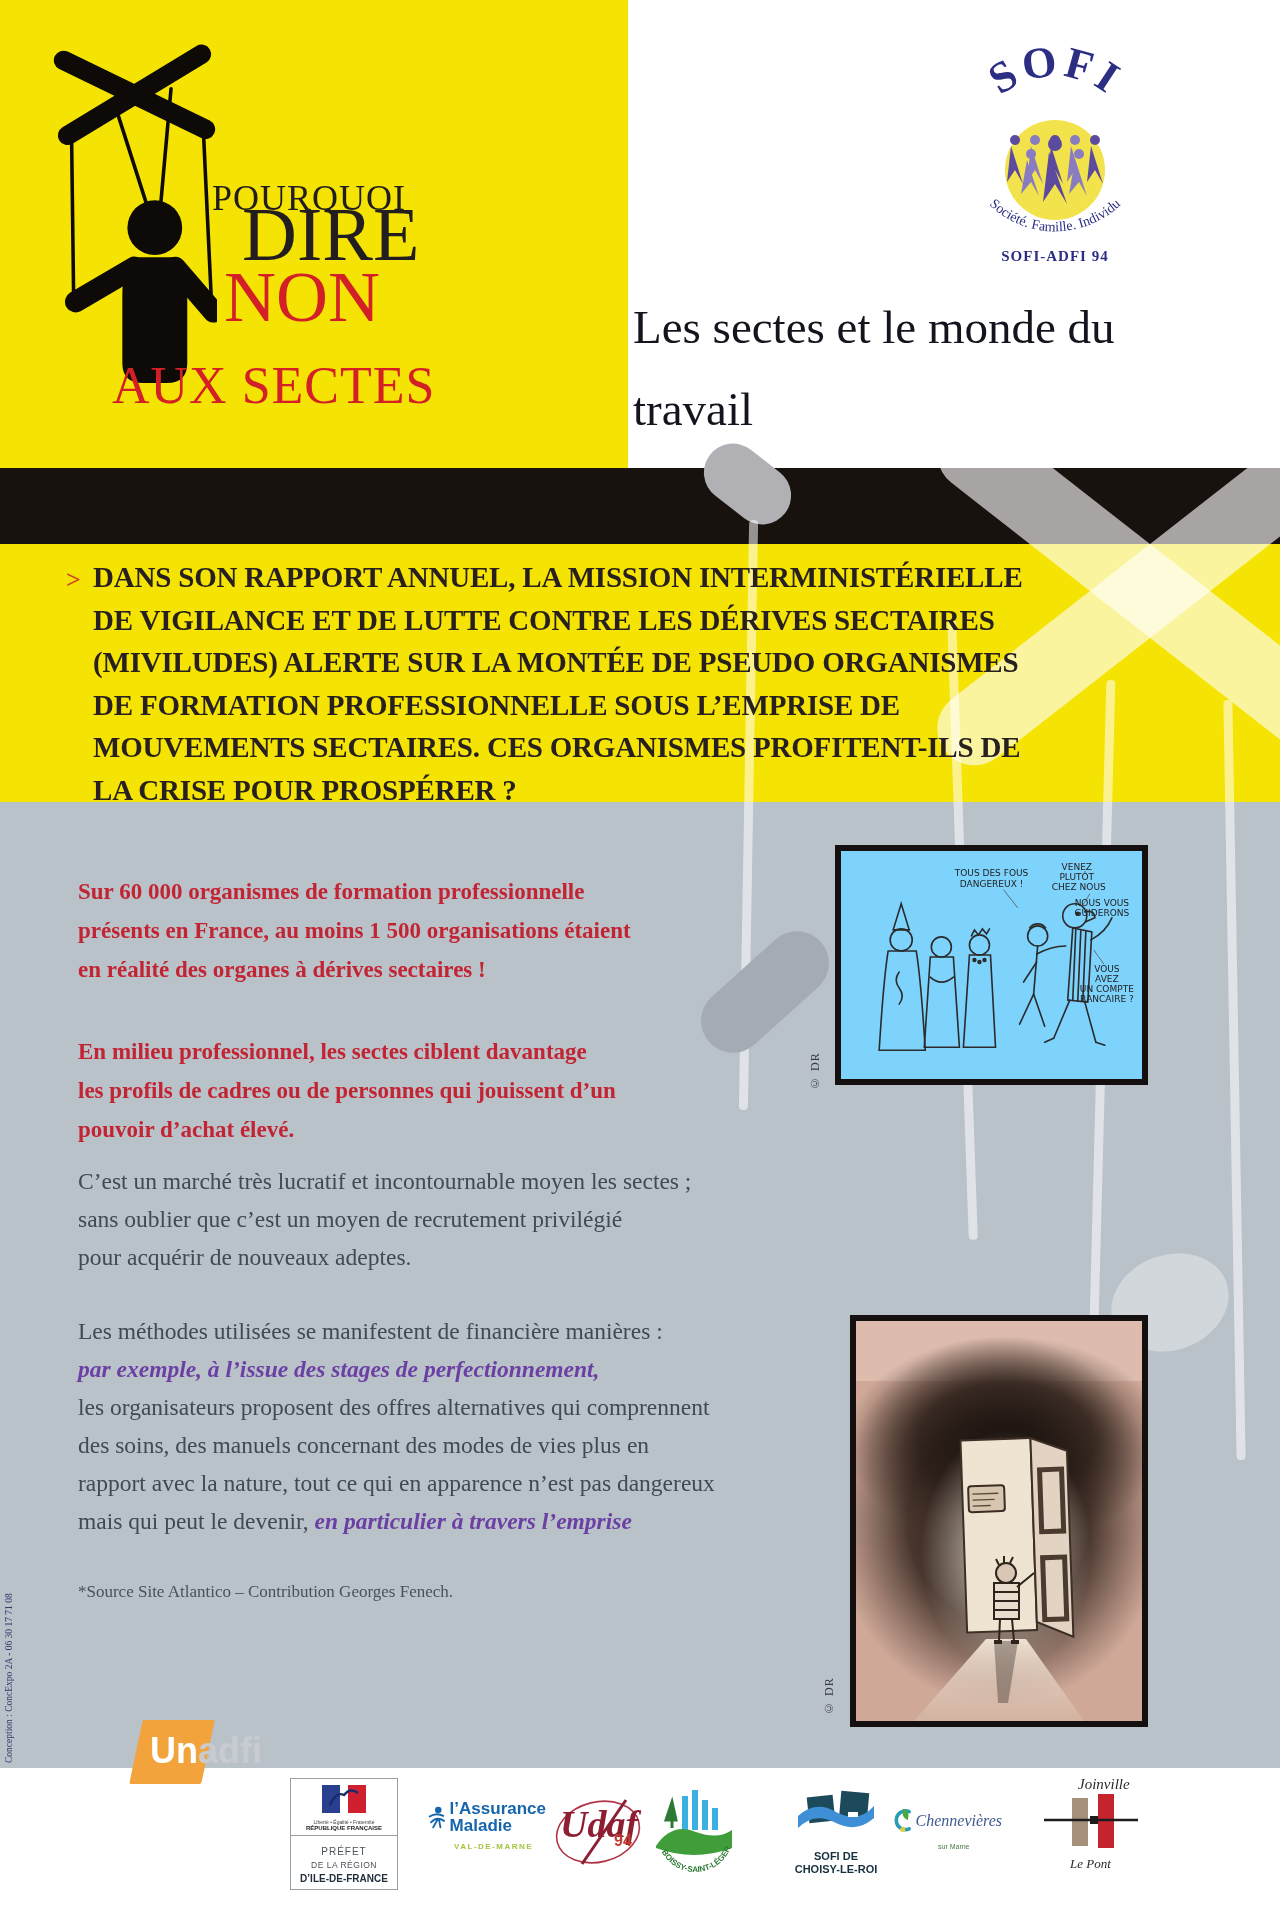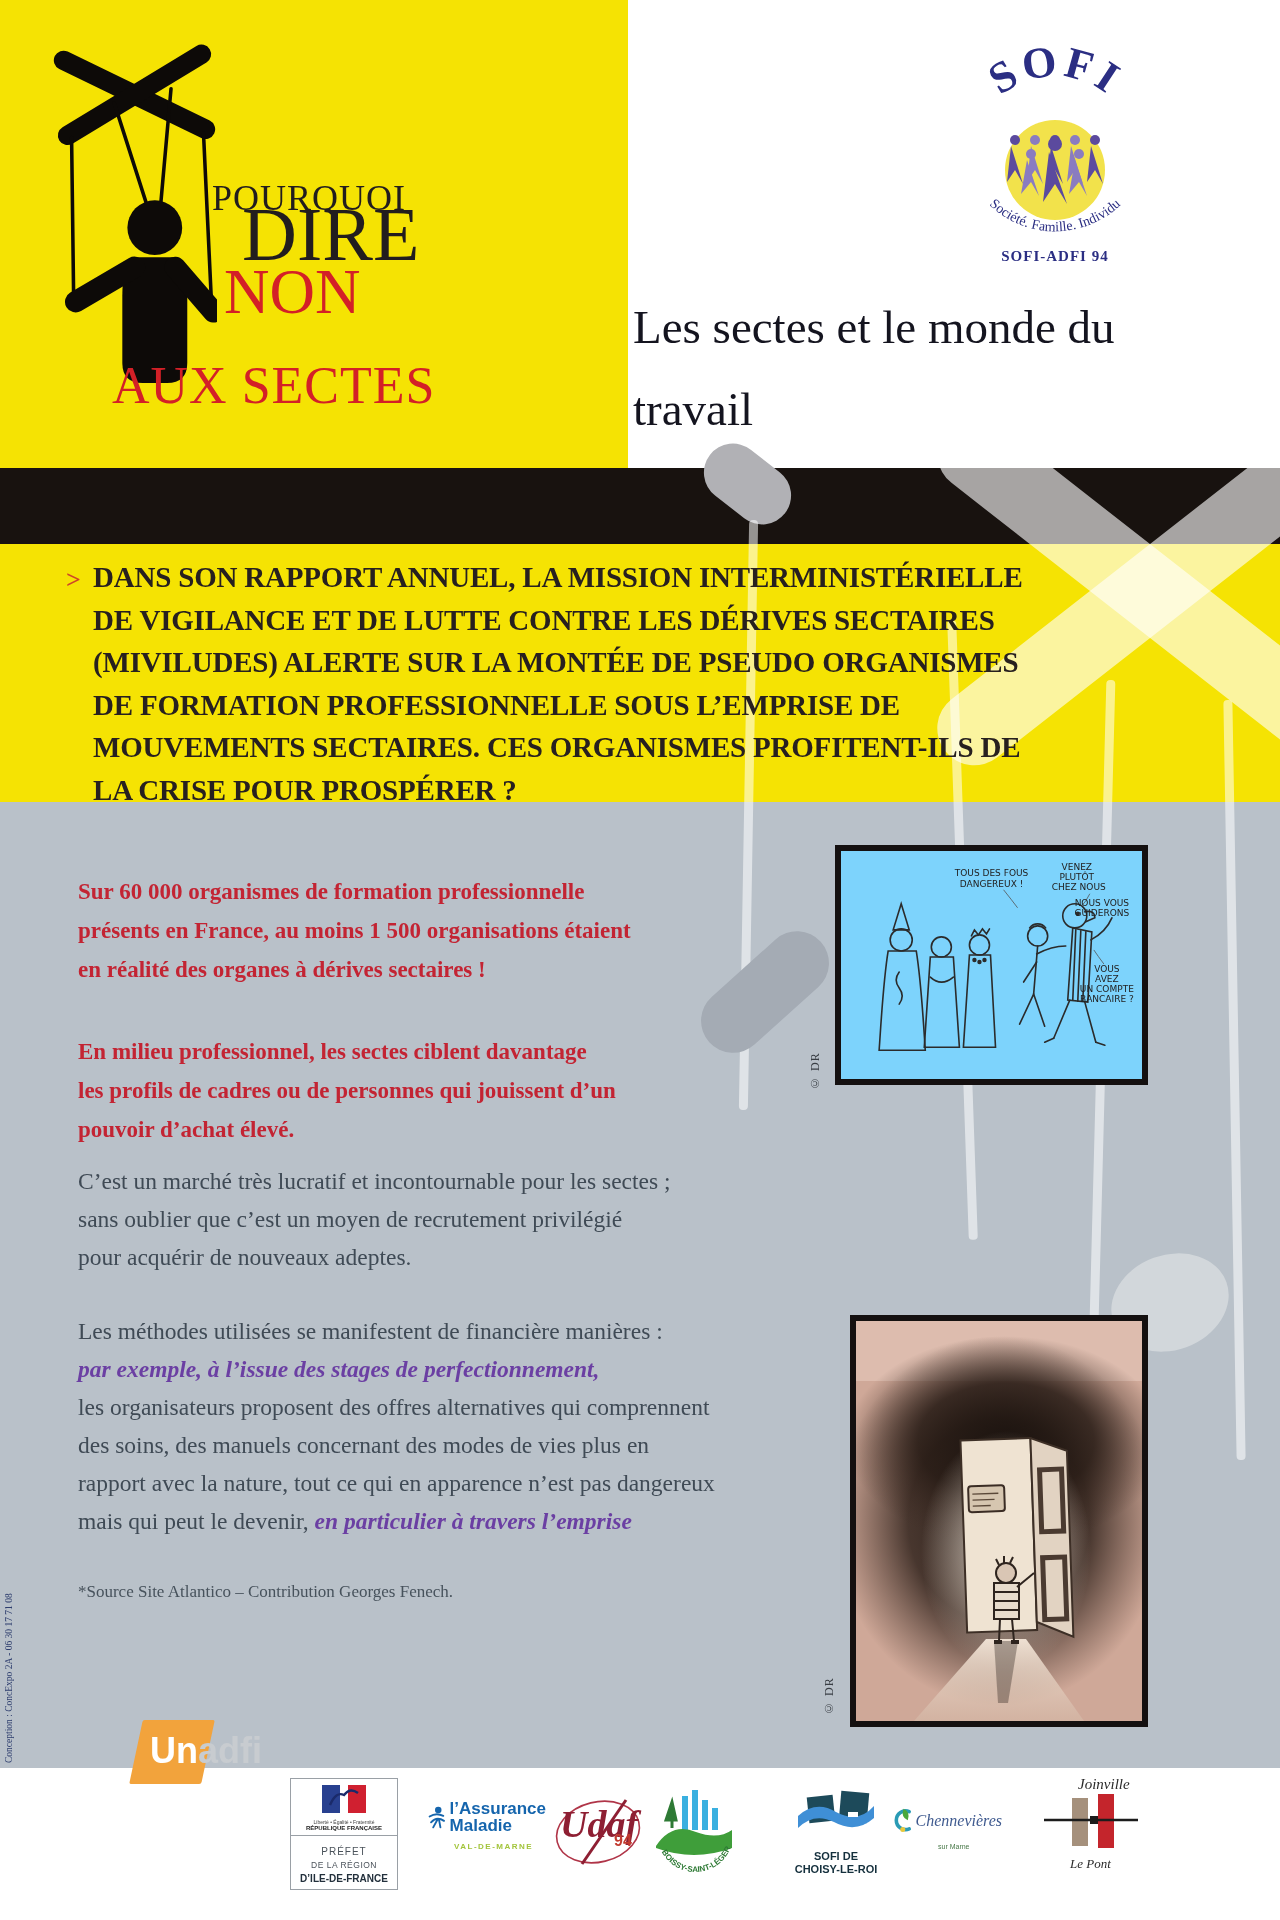--- a/index.html
+++ b/index.html
@@ -12,21 +12,21 @@
   #yellow-head{left:0;top:544px;width:1280px;height:258px;background:#f5e303;z-index:0;}
   #gray-main{left:0;top:802px;width:1280px;height:966px;background:#b9c1c9;z-index:0;}
   
   .sil{position:absolute;z-index:1;pointer-events:none;}
   .bar{background:rgba(255,255,255,0.62);border-radius:40px;}
   .string{background:rgba(255,255,255,0.55);border-radius:4px;}
   
   .brand-word{position:absolute;line-height:1;z-index:2;white-space:nowrap;}
   #w-pourquoi{left:212px;top:169px;font-size:36px;color:#221d1e;letter-spacing:1px;margin-top:11px;}
   #w-dire{left:242px;top:196px;font-size:76px;color:#221d1e;}
-  #w-non{left:224px;top:261px;font-size:63px;color:#d32027;}
+  #w-non{left:224px;top:261px;font-size:72px;color:#d32027;}
   #w-aux{left:112px;top:360px;font-size:52px;color:#d32027;letter-spacing:1px;}
   #marionette{position:absolute;left:52px;top:40px;z-index:2;}
   
   #sofi-logo{position:absolute;left:945px;top:42px;z-index:2;}
   #sofi-unit{position:absolute;left:945px;top:248px;width:220px;text-align:center;
              font-size:15px;font-weight:bold;color:#2b2e83;letter-spacing:1px;z-index:2;}
   
   #main-title{position:absolute;left:633px;top:286px;width:640px;font-size:47px;color:#14141f;
               line-height:82px;z-index:2;}
   
@@ -184,21 +184,21 @@
     <div class="red-line">Sur 60 000 organismes de formation professionnelle</div>
     <div class="red-line">présents en France, au moins 1 500 organisations étaient</div>
     <div class="red-line">en réalité des organes à dérives sectaires !</div>
   </div>
   <div class="para" id="red2">
     <div class="red-line">En milieu professionnel, les sectes ciblent davantage</div>
     <div class="red-line">les profils de cadres ou de personnes qui jouissent d’un</div>
     <div class="red-line">pouvoir d’achat élevé.</div>
   </div>
   <div class="para" id="black1">
-    <div class="blk-line">C’est un marché très lucratif et incontournable pour les sectes ;</div>
+    <div class="blk-line">C’est un marché très lucratif et incontournable moyen les sectes ;</div>
     <div class="blk-line">sans oublier que c’est un moyen de recrutement privilégié</div>
     <div class="blk-line">pour acquérir de nouveaux adeptes.</div>
   </div>
   <div class="para" id="methods">
     <div class="blk-line">Les méthodes utilisées se manifestent de financière manières :</div>
     <div class="blk-line purple">par exemple, à l’issue des stages de perfectionnement,</div>
     <div class="blk-line">les organisateurs proposent des offres alternatives qui comprennent</div>
     <div class="blk-line">des soins, des manuels concernant des modes de vies plus en</div>
     <div class="blk-line">rapport avec la nature, tout ce qui en apparence n’est pas dangereux</div>
     <div class="blk-line"><span>mais qui peut le devenir, </span><span class="purple">en particulier à travers l’emprise</span></div>

